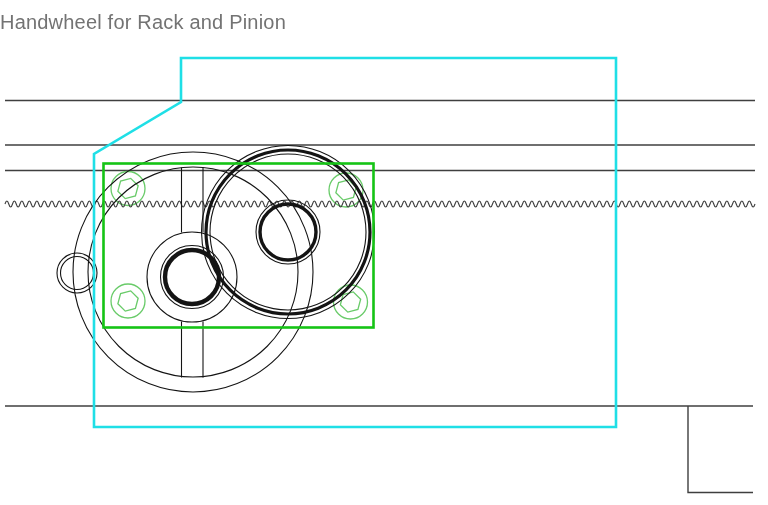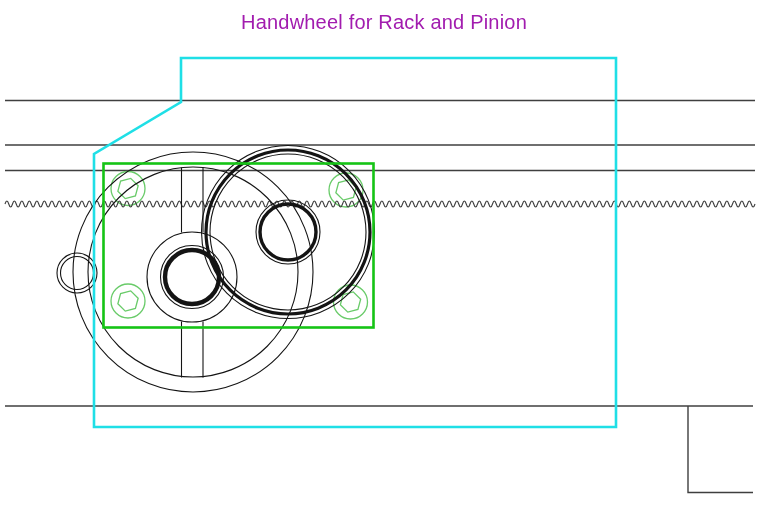--- a/index.html
+++ b/index.html
@@ -17,24 +17,24 @@
     position: relative;
     width: 768px;
     height: 505px;
     background: var(--bg, #ffffff);
   }
   .title {
     position: absolute;
     top: 11px;
     left: 0;
     width: 100%;
-    text-align: center;
+    text-align: left;
     font-size: 20px;
     font-weight: 500;
-    color: #a21caf;
+    color: #737373;
     letter-spacing: 0.2px;
     user-select: none;
   }
   svg.drawing {
     position: absolute;
     left: 0;
     top: 0;
   }
   .gray  { fill: none; stroke: var(--gray);  stroke-width: 1.4; }
   .rackline { fill: none; stroke: var(--gray); stroke-width: 1.15; }

